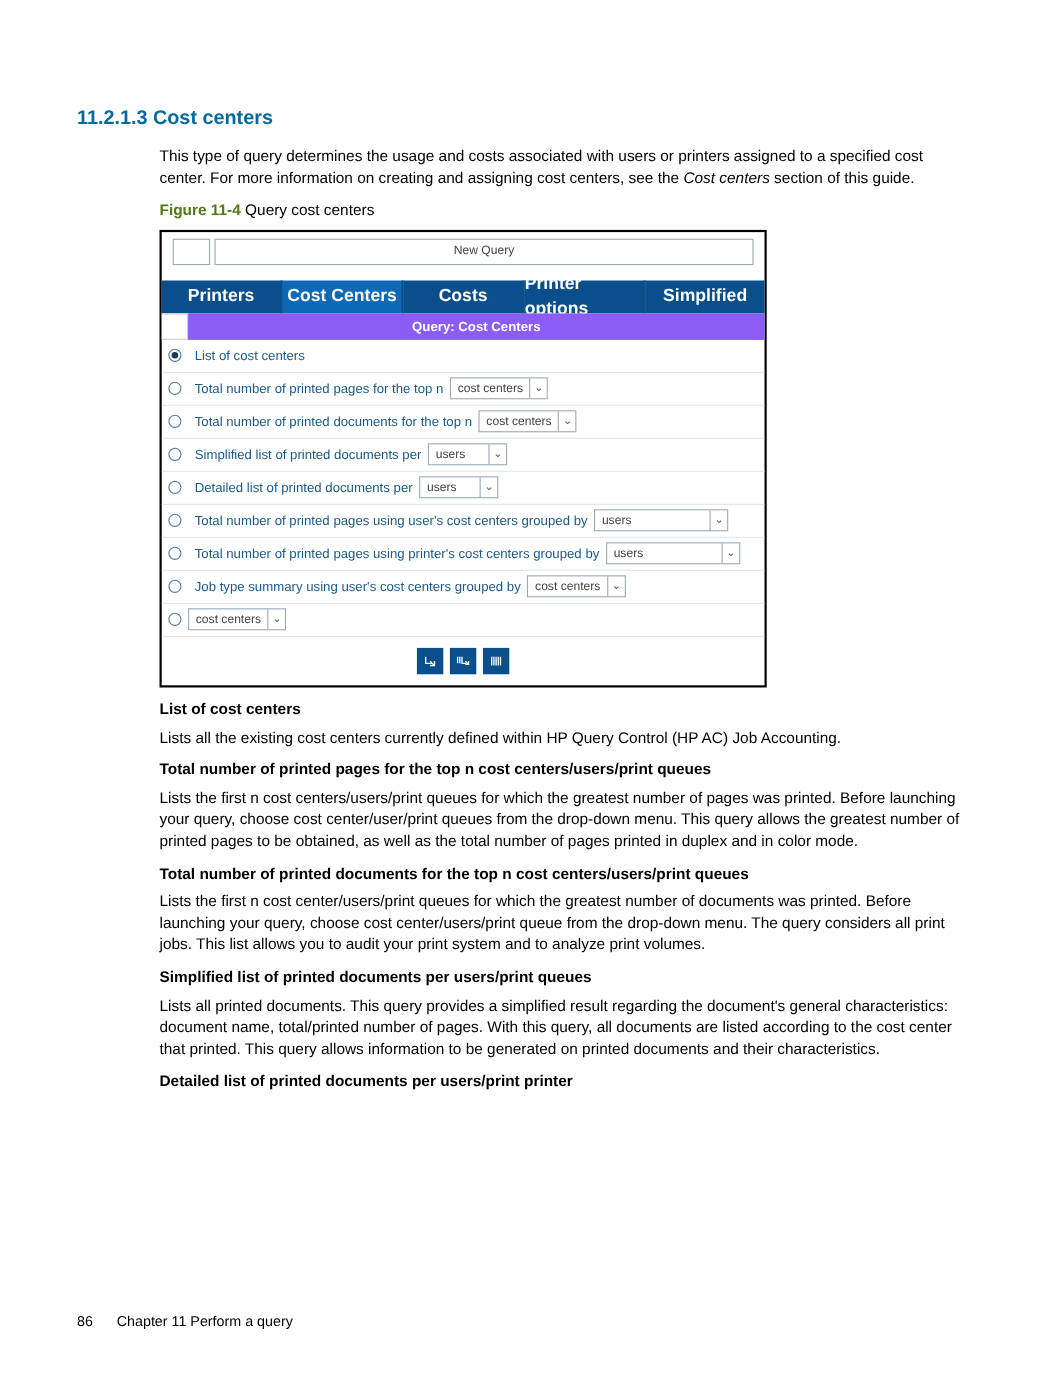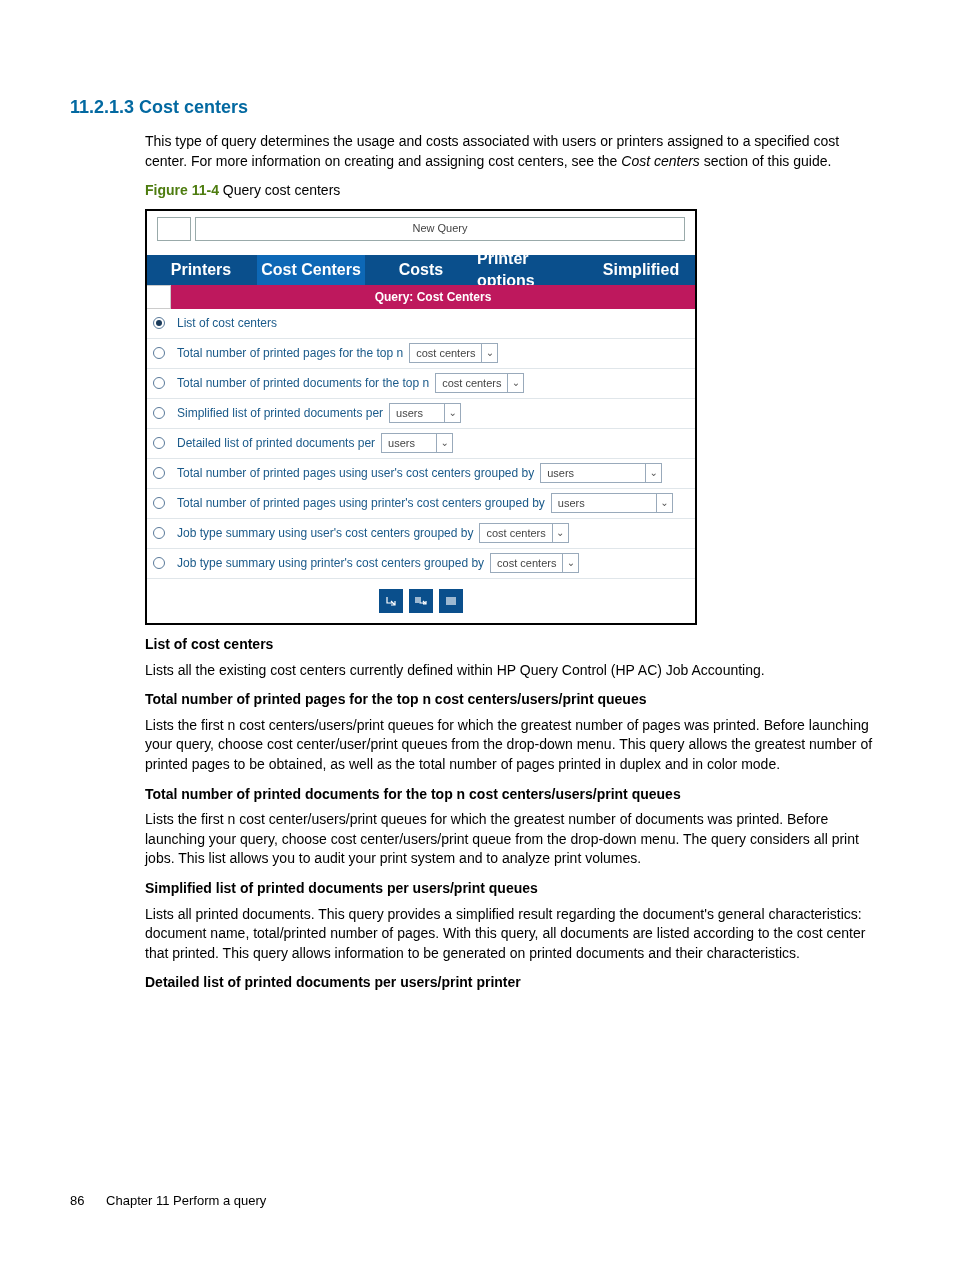--- a/index.html
+++ b/index.html
@@ -87,21 +87,21 @@
   }
   .qh-left {
     width: 24px;
     background: #fff;
     border-top: 1px solid #ccc;
     border-bottom: 1px solid #ccc;
     border-right: 1px solid #ccc;
   }
   .qh-main {
     flex: 1;
-    background: #be185d;
+    background: #8b5cf6;
     color: #fff;
     font-weight: bold;
     font-size: 12px;
     display: flex;
     align-items: center;
     justify-content: center;
   }
   .opt-row {
     display: flex;
     align-items: center;
@@ -294,21 +294,20 @@
             <span class="opt-label">Job type summary using user's cost centers grouped by</span>
             <span class="dd">
               <span class="dd-text" style="min-width: 68px;">cost centers</span>
               <span class="dd-arrow">⌄</span>
             </span>
           </div>
           <div class="opt-row">
             <div class="opt-radio-cell">
               <span class="radio"></span>
             </div>
-            <span class="opt-label">Job type summary using printer's cost centers grouped by</span>
             <span class="dd">
               <span class="dd-text" style="min-width: 68px;">cost centers</span>
               <span class="dd-arrow">⌄</span>
             </span>
           </div>
         </div>
       <div class="action-row">
         <div class="action-btn">
           <svg width="14" height="14" viewBox="0 0 14 14">
               <path d="M3 3 L3 9 L9 9 M7 7 L11 11 M11 7 L11 11 L7 11" stroke="#fff" stroke-width="1.2" fill="none"></path>

